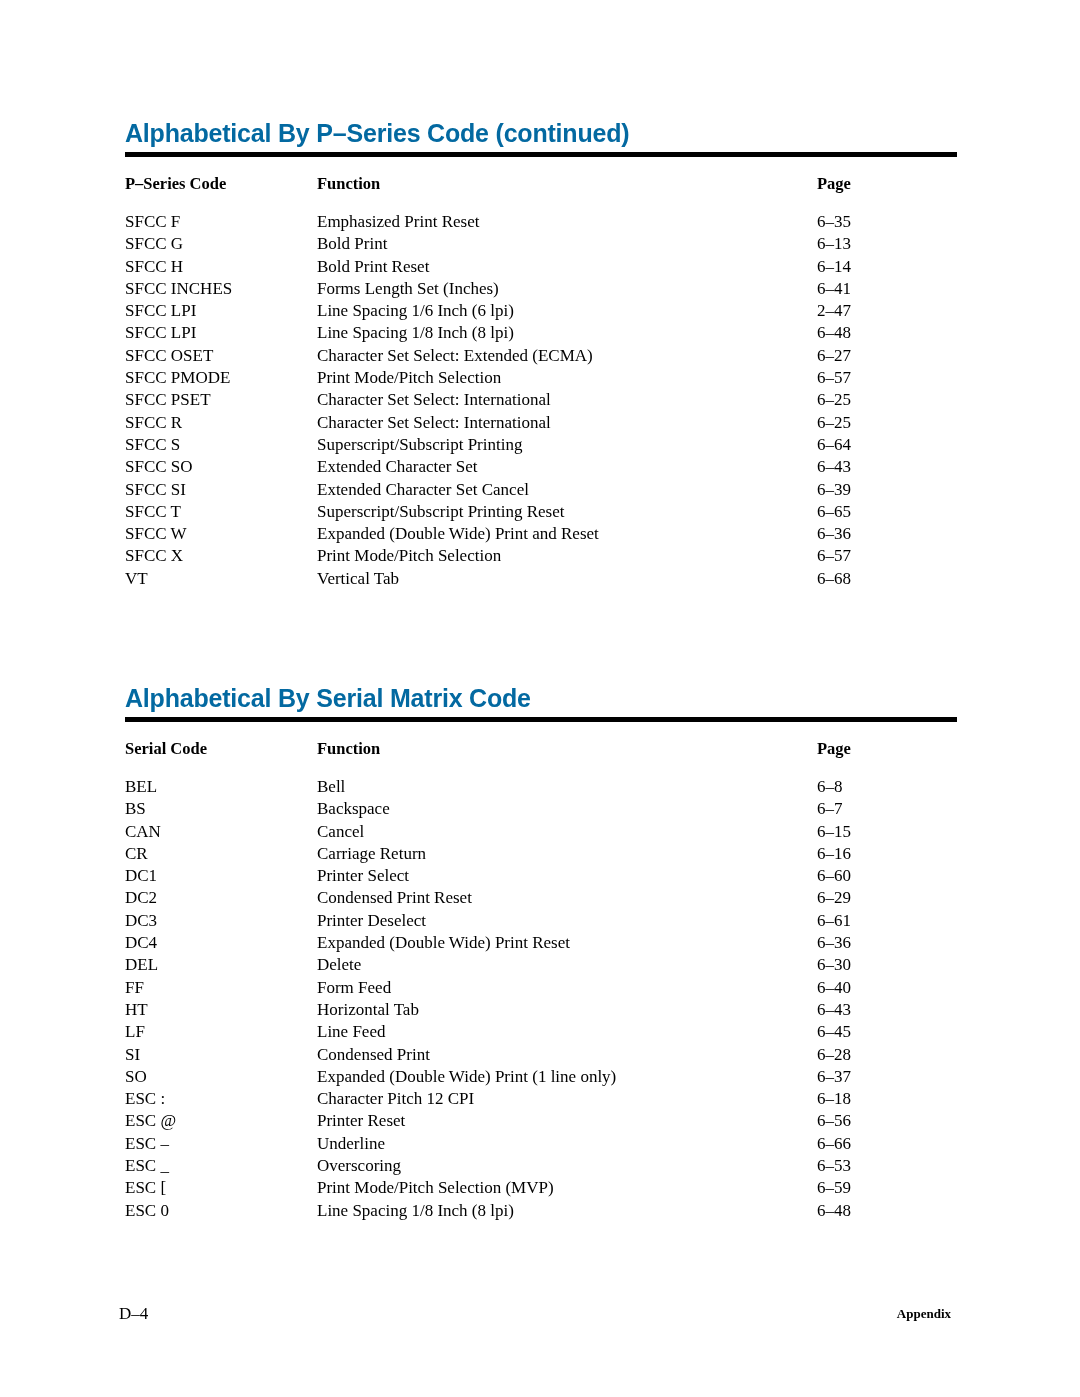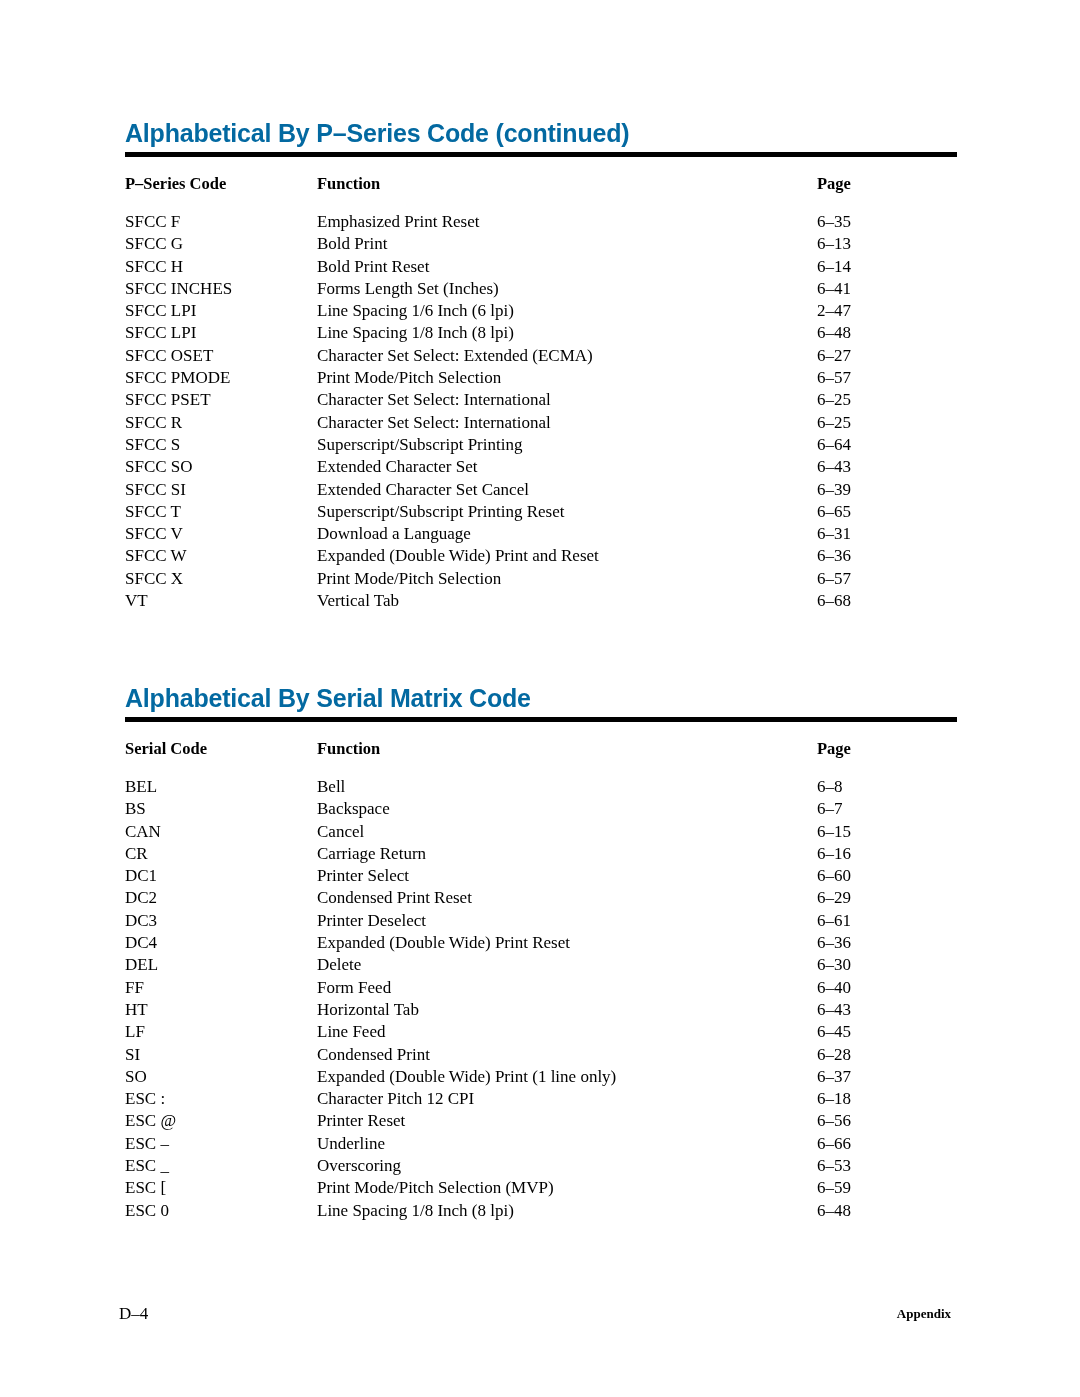--- a/index.html
+++ b/index.html
@@ -184,25 +184,20 @@
             <td>SFCC SI</td>
             <td>Extended Character Set Cancel</td>
             <td>6–39</td>
           </tr>
           <tr>
             <td>SFCC T</td>
             <td>Superscript/Subscript Printing Reset</td>
             <td>6–65</td>
           </tr>
           <tr>
-            <td>SFCC V</td>
-            <td>Download a Language</td>
-            <td>6–31</td>
-          </tr>
-          <tr>
             <td>SFCC W</td>
             <td>Expanded (Double Wide) Print and Reset</td>
             <td>6–36</td>
           </tr>
           <tr>
             <td>SFCC X</td>
             <td>Print Mode/Pitch Selection</td>
             <td>6–57</td>
           </tr>
           <tr>

